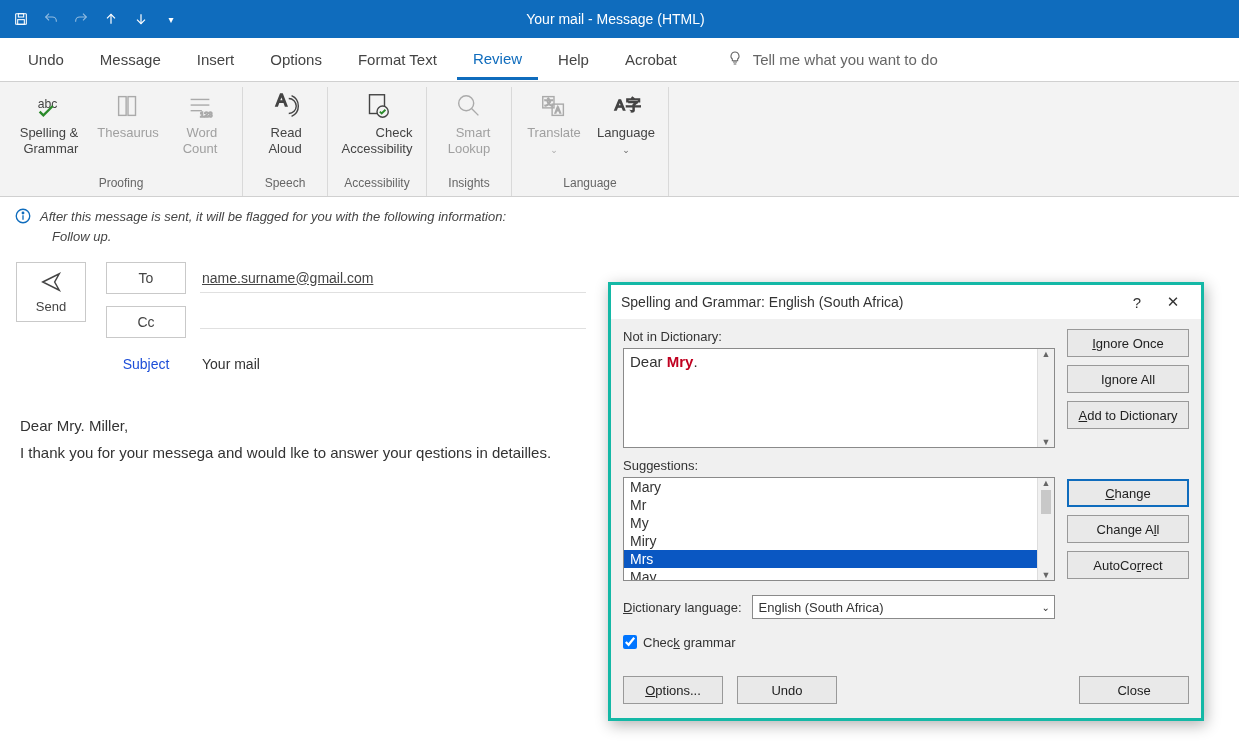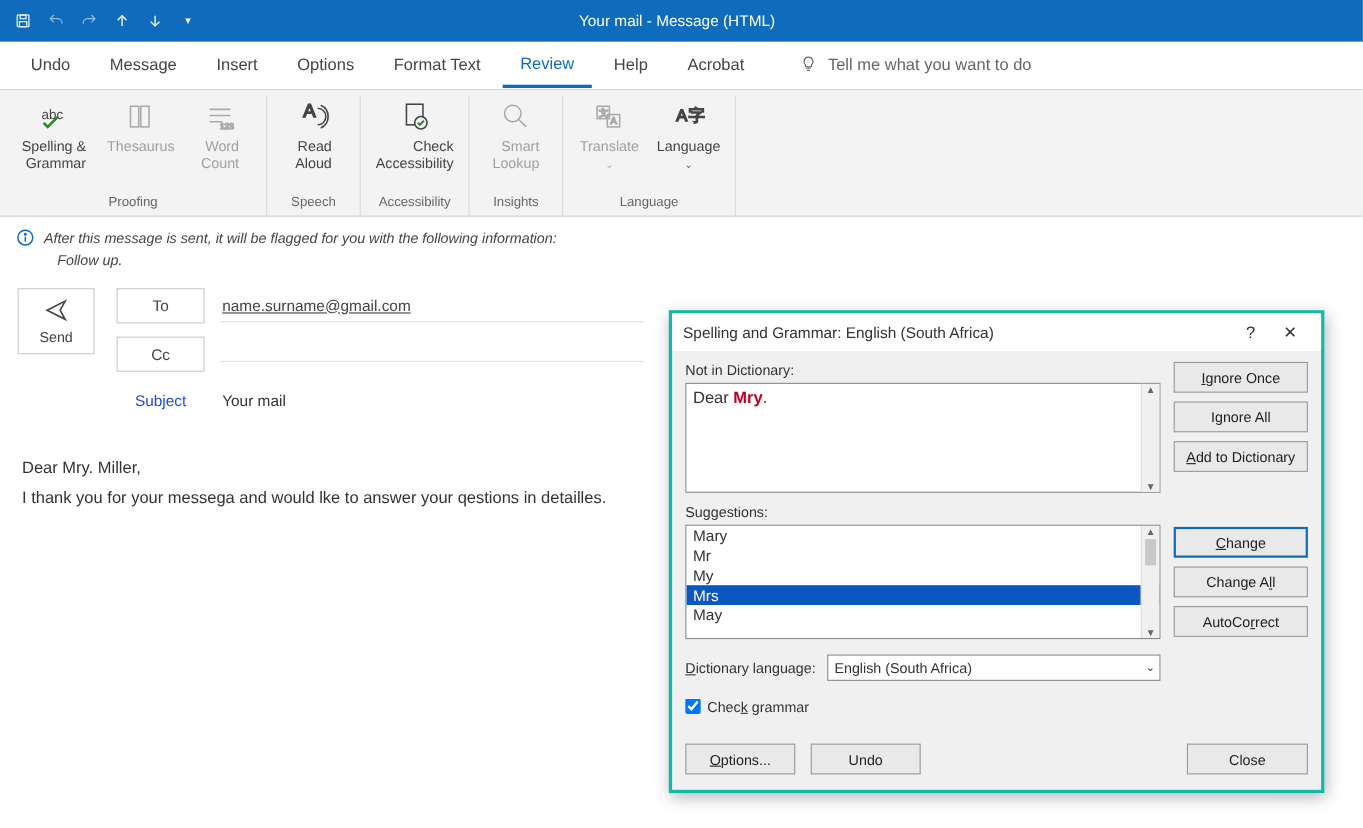--- a/index.html
+++ b/index.html
@@ -429,20 +429,21 @@
         <div class="scroll">
             <span>▲</span>
             <span>▼</span>
           </div>
       </div>
       <div class="dlg-label"><span>Suggestions:</span></div>
       <div class="sugg-box">
         <div class="sugg-row">Mary</div>
         <div class="sugg-row">Mr</div>
         <div class="sugg-row">My</div>
+        <div class="sugg-row">Miry</div>
         <div class="sugg-row sel">Mrs</div>
         <div class="sugg-row">May</div>
         <div class="scroll">
             <span>▲</span>
             <div class="thumb"></div>
             <span style="margin-top:auto">▼</span>
           </div>
       </div>
       <div class="dict-row">
         <span><span class="underline">D</span>ictionary language:</span>

